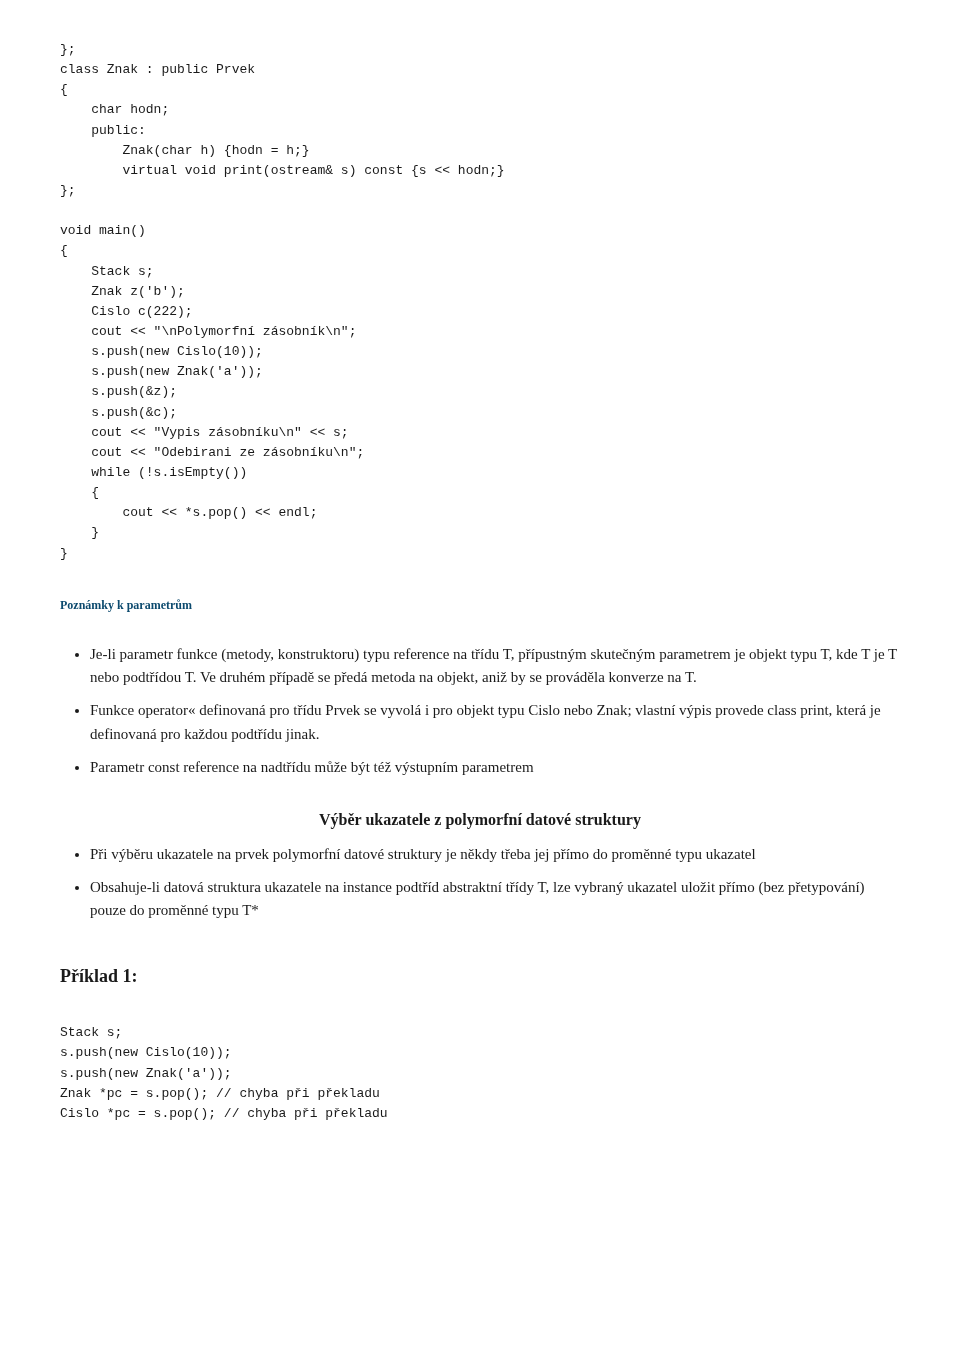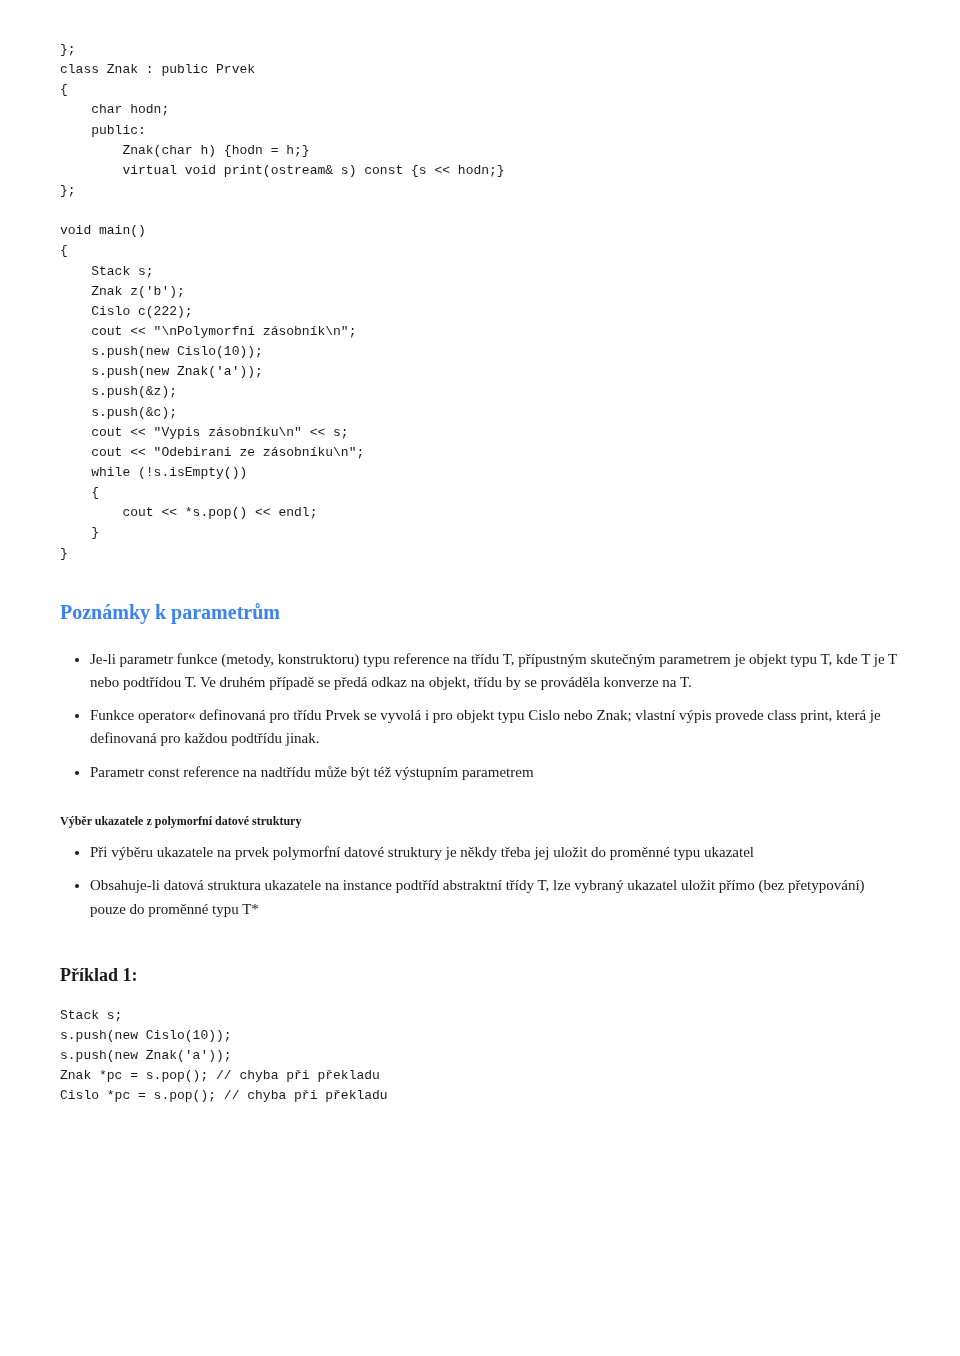--- a/index.html
+++ b/index.html
@@ -20,49 +20,50 @@
     .code-block {
       font-family: 'Courier New', Courier, monospace;
       font-size: 13px;
       line-height: 1.55;
       color: #1a1a1a;
       white-space: pre;
       margin-bottom: 10px;
     }
     .section-heading {
       font-family: 'Georgia', 'Times New Roman', serif;
-      font-size: 20px;
+      font-size: 12px;
       font-weight: bold;
       margin-top: 32px;
-      margin-bottom: 20px;
-      color: #3b82f6;
+      margin-bottom: 28px;
+      color: #0c4a6e;
     }
     .bullet-list {
       list-style: disc;
       margin-left: 30px;
       margin-bottom: 16px;
     }
     .bullet-list li {
       margin-bottom: 10px;
       font-size: 15px;
       line-height: 1.55;
     }
     .example-heading {
       font-family: 'Georgia', 'Times New Roman', serif;
       font-size: 18px;
       font-weight: bold;
       margin-top: 40px;
-      margin-bottom: 16px;
+      margin-bottom: 32px;
     }
     .section-sub-heading {
       font-family: 'Georgia', 'Times New Roman', serif;
-      font-size: 12px;
+      font-size: 16px;
       font-weight: bold;
       margin-top: 28px;
       margin-bottom: 10px;
+      text-align: center;
     }
   </style>
 </head>
 <body>
 
 <div class="code-block" id="code-block-1">};
 class Znak : public Prvek
 {
     char hodn;
     public:
@@ -84,29 +85,29 @@
     cout &lt;&lt; "Odebirani ze zásobníku\n";
     while (!s.isEmpty())
     {
         cout &lt;&lt; *s.pop() &lt;&lt; endl;
     }
 }</div>
 
 <h2 class="section-heading">Poznámky k parametrům</h2>
 
 <ul class="bullet-list" id="section1-bullets">
-    <li>Je-li parametr funkce (metody, konstruktoru) typu reference na třídu T, přípustným skutečným parametrem je objekt typu T, kde T je T nebo podtřídou T. Ve druhém případě se předá odkaz na objekt, třídu by se prováděla konverze na T.</li>
+    <li>Je-li parametr funkce (metody, konstruktoru) typu reference na třídu T, přípustným skutečným parametrem je objekt typu T, kde T je T nebo podtřídou T. Ve druhém případě se předá metoda na objekt, aniž by se prováděla konverze na T.</li>
     <li>Funkce operator« definovaná pro třídu Prvek se vyvolá i pro objekt typu Cislo nebo Znak; vlastní výpis provede class print, která je definovaná pro každou podtřídu jinak.</li>
     <li>Parametr const reference na nadtřídu může být též výstupním parametrem</li>
   </ul>
 
 <h2 class="section-sub-heading">Výběr ukazatele z polymorfní datové struktury</h2>
 
 <ul class="bullet-list" id="section2-bullets">
-    <li>Při výběru ukazatele na prvek polymorfní datové struktury je někdy třeba jej uložit do proměnné typu ukazatel</li>
+    <li>Při výběru ukazatele na prvek polymorfní datové struktury je někdy třeba jej přímo do proměnné typu ukazatel</li>
     <li>Obsahuje-li datová struktura ukazatele na instance podtříd abstraktní třídy T, lze vybraný ukazatel uložit přímo (bez přetypování) pouze do proměnné typu T*</li>
   </ul>
 
 <h2 class="example-heading">Příklad 1:</h2>
 
 <div class="code-block" id="example1-code-block">Stack s;
 s.push(new Cislo(10));
 s.push(new Znak('a'));
 Znak *pc = s.pop(); // chyba při překladu
 Cislo *pc = s.pop(); // chyba při překladu</div>

